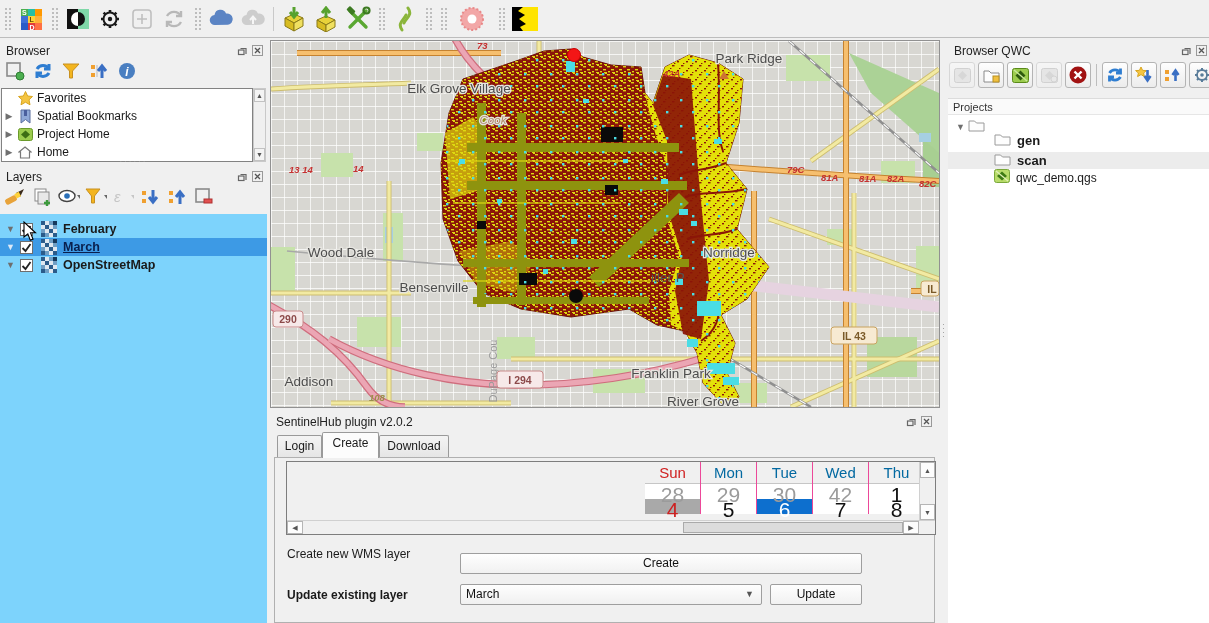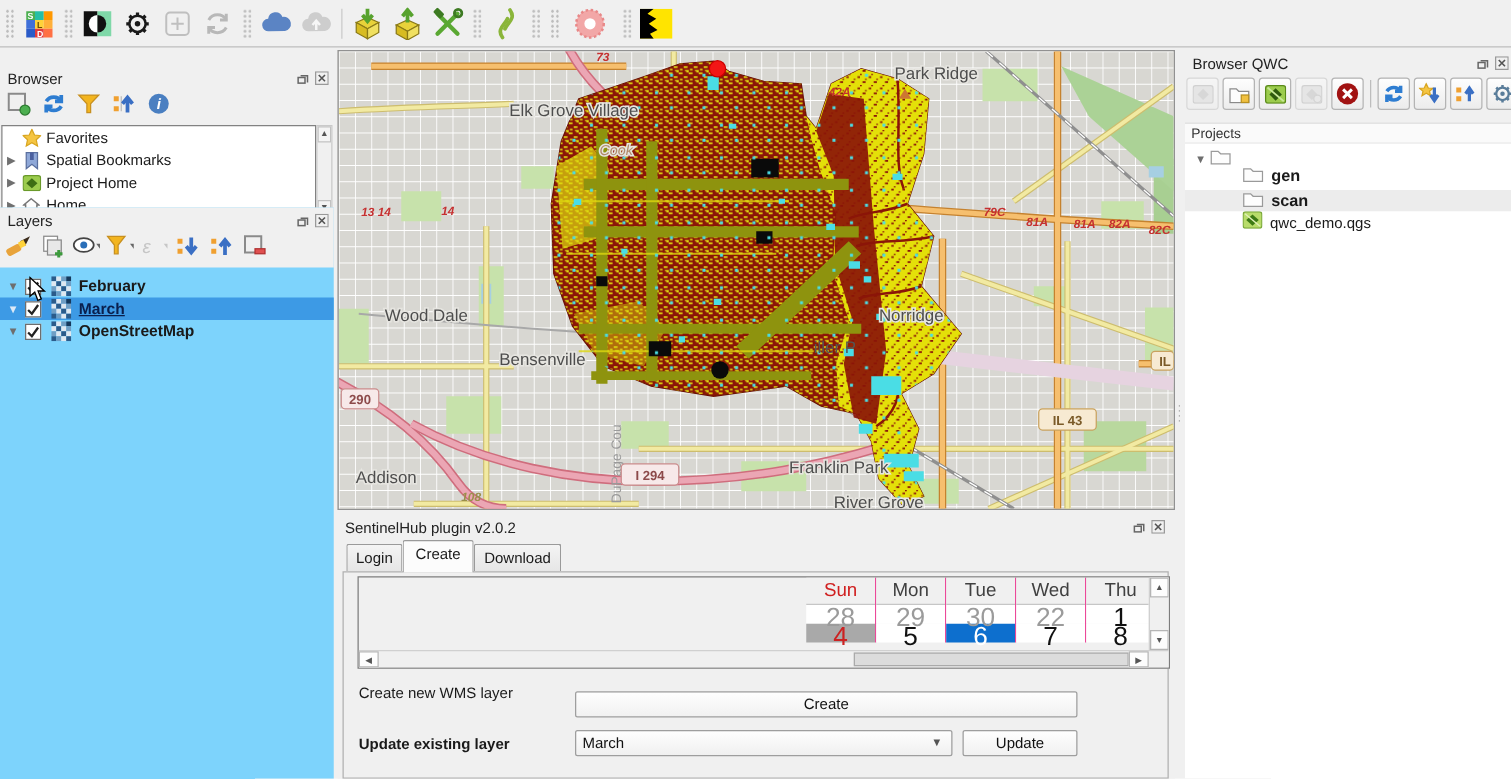--- a/index.html
+++ b/index.html
@@ -17,21 +17,21 @@
   .tb-sep { width:1px; height:24px; background:#c9c9c9; margin:0 4px; }
   .disabled { opacity:.4; filter:grayscale(1); }
 
   
   .panel { position:absolute; background:#f0f0f0; }
   .panel-title { position:absolute; left:6px; top:4px; font-size:12px; color:#222; }
   .win-btns { position:absolute; right:4px; top:4px; display:flex; gap:3px; }
   .win-btn { width:12px; height:12px; display:flex; align-items:center; justify-content:center; }
 
   
-  #browser-panel { left:0; top:52px; width:267px; height:126px; }
+  #browser-panel { left:0; top:40px; width:267px; height:126px; }
   .mini-toolbar { position:absolute; left:4px; top:20px; display:flex; gap:6px; align-items:center; }
   .mini-ico { width:22px; height:22px; display:flex; align-items:center; justify-content:center; }
   .treebox { position:absolute; left:1px; top:48px; width:252px; height:74px;
     background:#fff; border:1px solid #828282; overflow:hidden; }
   .tree-row { height:18px; display:flex; align-items:center; font-size:12px; }
   .tw-arrow { width:14px; text-align:center; color:#707070; font-size:9px; }
   .tw-icon { width:18px; display:flex; align-items:center; justify-content:center; }
   .tw-label { padding-left:3px; }
   .sbar-v { position:absolute; left:253px; top:48px; width:13px; height:74px; background:#f0f0f0; border:1px solid #c9c9c9; }
   .sbar-btn { height:13px; display:flex; align-items:center; justify-content:center; font-size:7px; color:#555;
@@ -69,21 +69,21 @@
     background:linear-gradient(#f4f4f4,#e6e6e6); text-align:center; font-size:12px; padding-top:3px; }
   .tab.active { background:#fcfcfc; z-index:3; font-size:12px; }
   .tab-pane { position:absolute; left:4px; top:46px; width:661px; height:166px;
     border:1px solid #b0b0b0; background:#f0f0f0; }
   .scrollarea { position:absolute; left:11px; top:3px; width:650px; height:74px;
     border:1px solid #7d7d7d; background:#f0f0f0; overflow:hidden; }
   .cal-viewport { position:absolute; left:0; top:0; width:632px; height:58px; overflow:hidden; }
   .cal-cols { position:absolute; left:358px; top:0; display:flex; }
   .cal-col { width:56px; border-right:1px solid #ec4899; }
   .cal-h { height:22px; background:#f0f0f0; border-bottom:1px solid #c6c6c6;
-    text-align:center; font-size:15px; line-height:21px; color:#404040; }
+    text-align:center; font-size:15px; line-height:21px; color:#0369a1; }
   .cal-h.sun { color:#d02020; }
   .cal-c { height:15px; background:#fff; text-align:center; font-size:21px; line-height:21px; color:#111; }
   .cal-c.muted { color:#9b9b9b; }
   .cal-c.sun-sel { background:#a9a9a9; color:#cc2222; }
   .cal-c.day-sel { background:#0d6fce; color:#fff; }
   .vscroll { position:absolute; right:0; top:0; width:16px; height:58px; background:#f0f0f0; border-left:1px solid #d0d0d0; }
   .vs-btn { height:16px; background:#fdfdfd; border:1px solid #b5b5b5; display:flex; align-items:center;
     justify-content:center; font-size:7px; color:#555; }
   .vs-btn.bottom { position:absolute; bottom:0; left:0; right:0; }
   .hscroll { position:absolute; left:0; bottom:0; height:14px; width:648px; background:#f0f0f0; border-top:1px solid #d0d0d0; }
@@ -749,21 +749,21 @@
               <div class="cal-c muted">29</div>
               <div class="cal-c">5</div>
             </div>
             <div class="cal-col">
               <div class="cal-h">Tue</div>
               <div class="cal-c muted">30</div>
               <div class="cal-c day-sel">6</div>
             </div>
             <div class="cal-col">
               <div class="cal-h">Wed</div>
-              <div class="cal-c muted">22</div>
+              <div class="cal-c muted">42</div>
               <div class="cal-c">7</div>
             </div>
             <div class="cal-col">
               <div class="cal-h">Thu</div>
               <div class="cal-c">1</div>
               <div class="cal-c">8</div>
             </div>
           </div>
         </div>
         <div class="vscroll">

